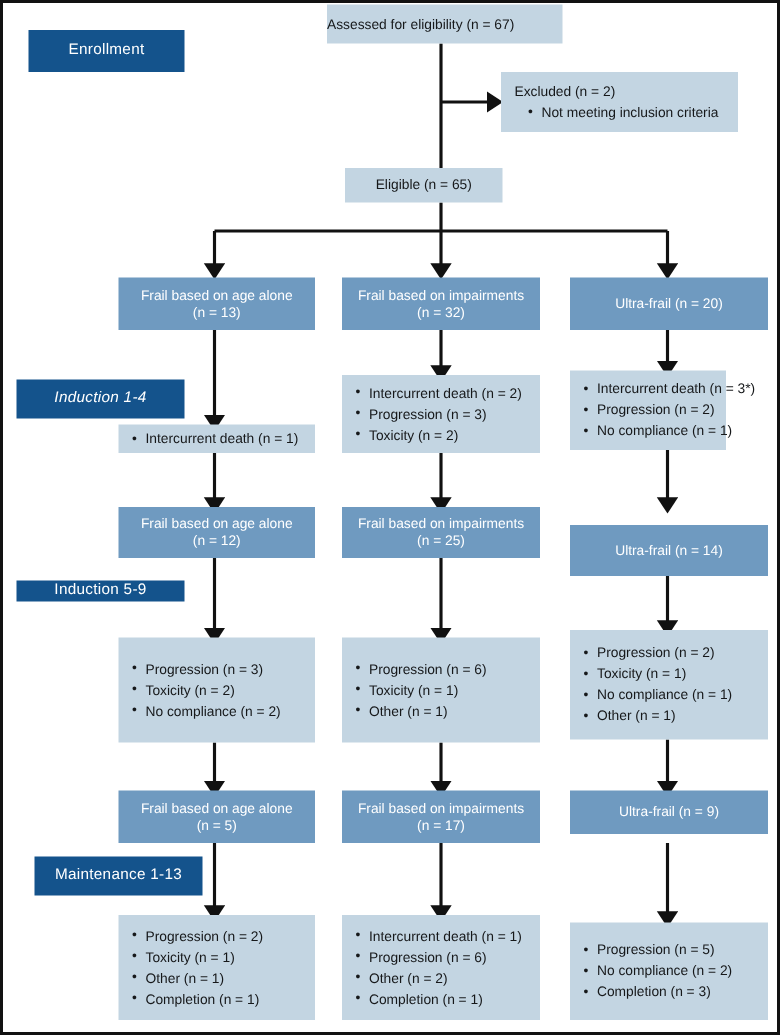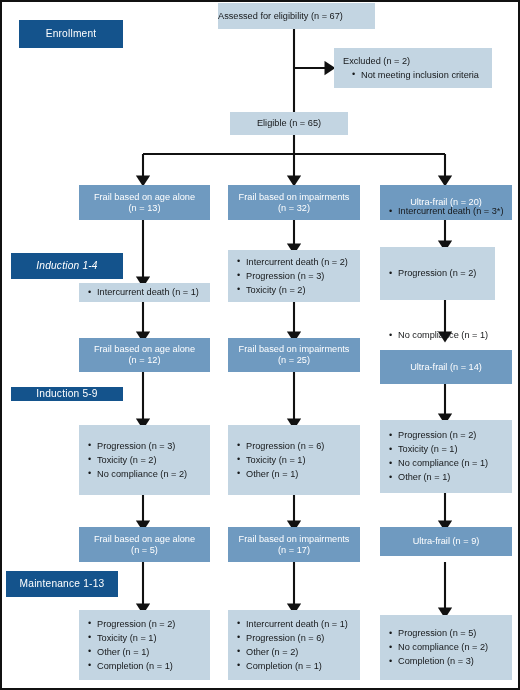--- a/index.html
+++ b/index.html
@@ -140,34 +140,34 @@
 
   <div class="box box-stage" style="left:17px; top:20px; width:104px; height:28px;">
     <span>Enrollment</span>
   </div>
   <div class="box box-stage" style="left:9px; top:253px; width:112px; height:26px;font-style:italic;">
     <span>Induction 1-4</span>
   </div>
   <div class="box box-stage" style="left:9px; top:387px; width:112px; height:14px;">
     <span>Induction 5-9</span>
   </div>
-  <div class="box box-stage" style="left:4px; top:571px; width:112px; height:26px;">
+  <div class="box box-stage" style="left:21px; top:571px; width:112px; height:26px;">
     <span>Maintenance 1-13</span>
   </div>
 
   <div class="box box-light" style="left:216px; top:3px; width:157px; height:26px; align-items:flex-start;">
     <div class="plain">Assessed for eligibility (n = 67)</div>
   </div>
 
   <div class="box box-light pad-l" style="left:332px; top:48px; width:158px; height:40px;">
     <div class="plain">Excluded (n = 2)</div>
     <div class="li indent">Not meeting inclusion criteria</div>
   </div>
 
-  <div class="box box-light" style="left:228px; top:112px; width:118px; height:23px; align-items:center;">
+  <div class="box box-light" style="left:228px; top:112px; width:105px; height:23px; align-items:center;">
     <div class="plain">Eligible (n = 65)</div>
   </div>
 
   <div class="box box-dark" style="left:77px; top:185px; width:131px; height:35px;">
     <span class="ln">Frail based on age alone</span>
     <span class="ln">(n = 13)</span>
   </div>
   <div class="box box-light pad-l" style="left:77px; top:283px; width:131px; height:19px;">
     <div class="li">Intercurrent death (n = 1)</div>
   </div>
@@ -220,21 +220,21 @@
   <div class="box box-light pad-l" style="left:226px; top:610px; width:132px; height:70px;">
     <div class="li">Intercurrent death (n = 1)</div>
     <div class="li">Progression (n = 6)</div>
     <div class="li">Other (n = 2)</div>
     <div class="li">Completion (n = 1)</div>
   </div>
 
   <div class="box box-dark" style="left:378px; top:185px; width:132px; height:35px;">
     <span class="ln">Ultra-frail (n = 20)</span>
   </div>
-  <div class="box box-light pad-l" style="left:378px; top:247px; width:115px; height:53px;gap:48px;">
+  <div class="box box-light pad-l" style="left:378px; top:247px; width:104px; height:53px;">
     <div class="li">Intercurrent death (n = 3*)</div>
     <div class="li">Progression (n = 2)</div>
     <div class="li">No compliance (n = 1)</div>
   </div>
 
   <div class="box box-dark" style="left:378px; top:350px; width:132px; height:34px;">
     <span class="ln">Ultra-frail (n = 14)</span>
   </div>
   <div class="box box-light pad-l" style="left:378px; top:420px; width:132px; height:73px;">
     <div class="li">Progression (n = 2)</div>

